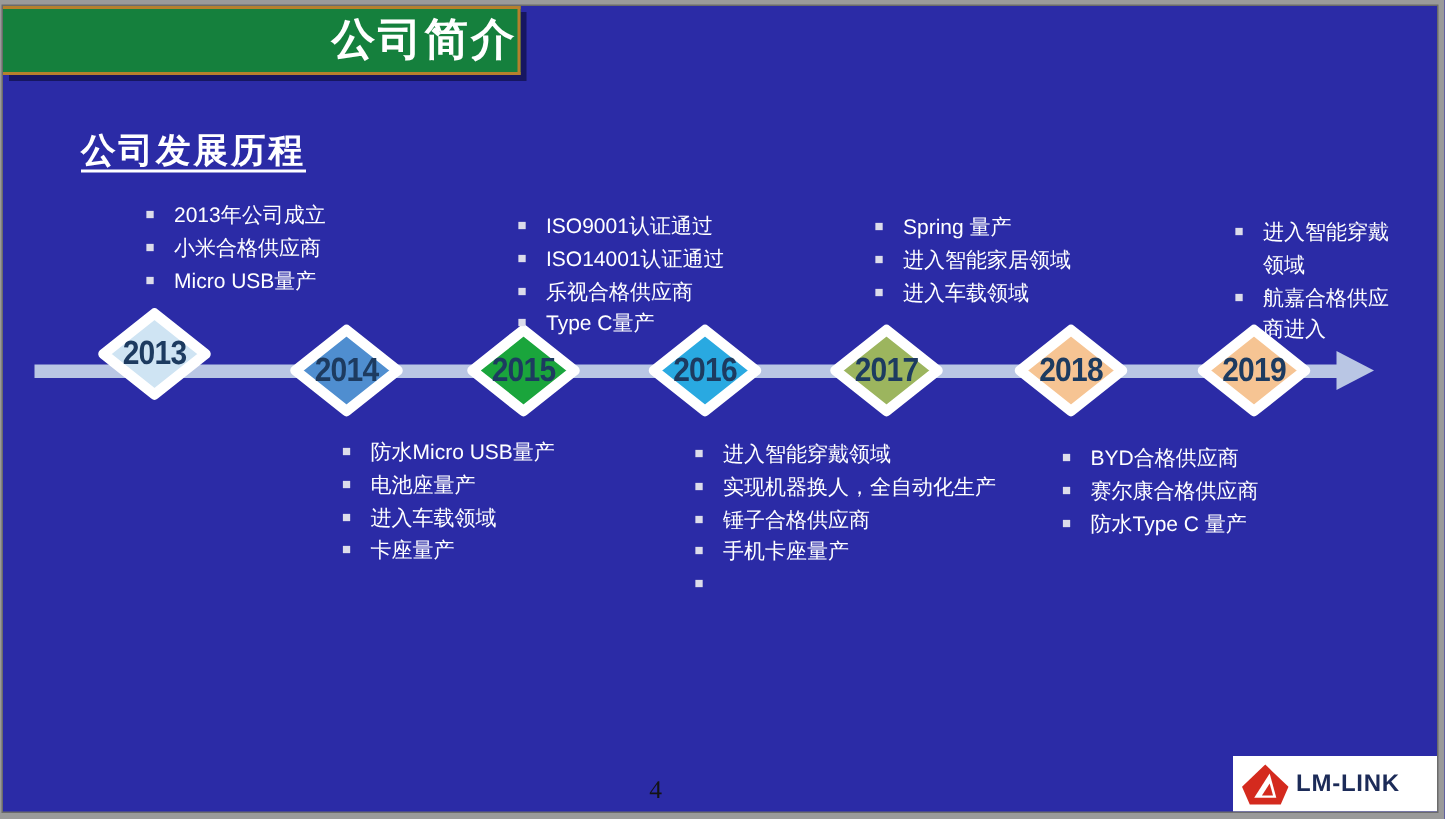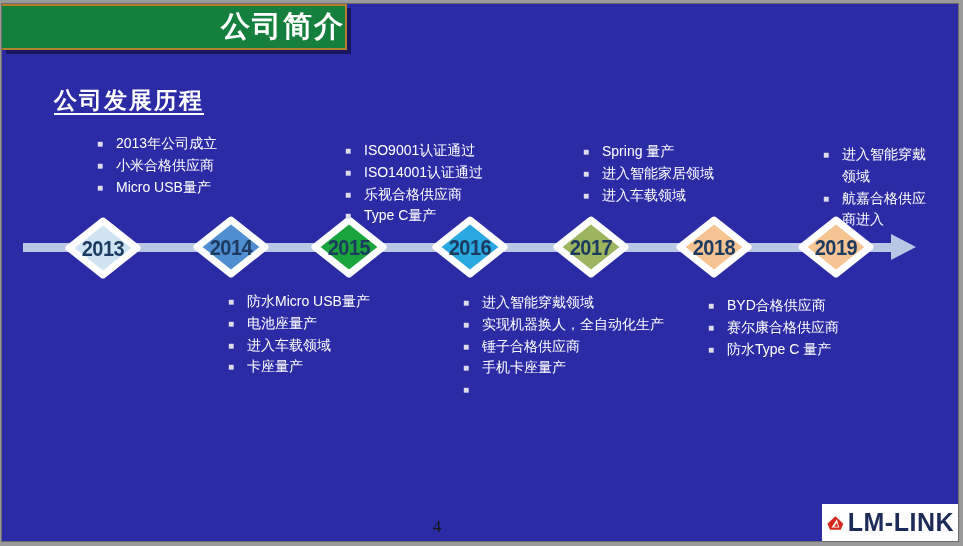--- a/index.html
+++ b/index.html
@@ -60,40 +60,40 @@
   .page-number {
     position:absolute; left:425px; top:513px; width:20px; text-align:center;
     font-size:17px; color:#141414; font-family:"Liberation Serif","DejaVu Serif",serif;
   }
   .logo {
     position:absolute; left:820px; top:500px; width:136px; height:37px;
     background:#ffffff; display:flex; align-items:center;
     padding:0 4px 0 5px; box-sizing:border-box; gap:4px;
   }
   .logo-text {
-    font-size:25px; font-weight:800; color:#1c2b58; letter-spacing:0.5px;
+    font-size:16px; font-weight:800; color:#1c2b58; letter-spacing:0.5px;
     white-space:nowrap;
   }
 </style>
 </head>
 <body>
 
 <div id="slide">
 
   <div class="title-box">
     <span class="title-text">公司简介</span>
   </div>
 
   <div class="subtitle">公司发展历程</div>
 
   <div class="tl-bar"></div>
   <div class="tl-arrow"></div>
 
   <div id="timeline-layer">
-      <div class="diamond" style="left: 101px; top: 244px; text-align: right;">
+      <div class="diamond" style="left: 101px; top: 232px; text-align: right;">
         <svg width="76" height="62" viewBox="0 0 76 62">
           <polygon points="38,4 72,31 38,58 4,31" fill="#cfe4f3" stroke="#ffffff" stroke-width="7" stroke-linejoin="round"></polygon>
         </svg>
         <span class="year">2013</span>
       </div>
       <div class="diamond" style="left: 229px; top: 243px;">
         <svg width="76" height="62" viewBox="0 0 76 62">
           <polygon points="38,4 72,31 38,58 4,31" fill="#4f8ed0" stroke="#ffffff" stroke-width="7" stroke-linejoin="round"></polygon>
         </svg>
         <span class="year">2014</span>

